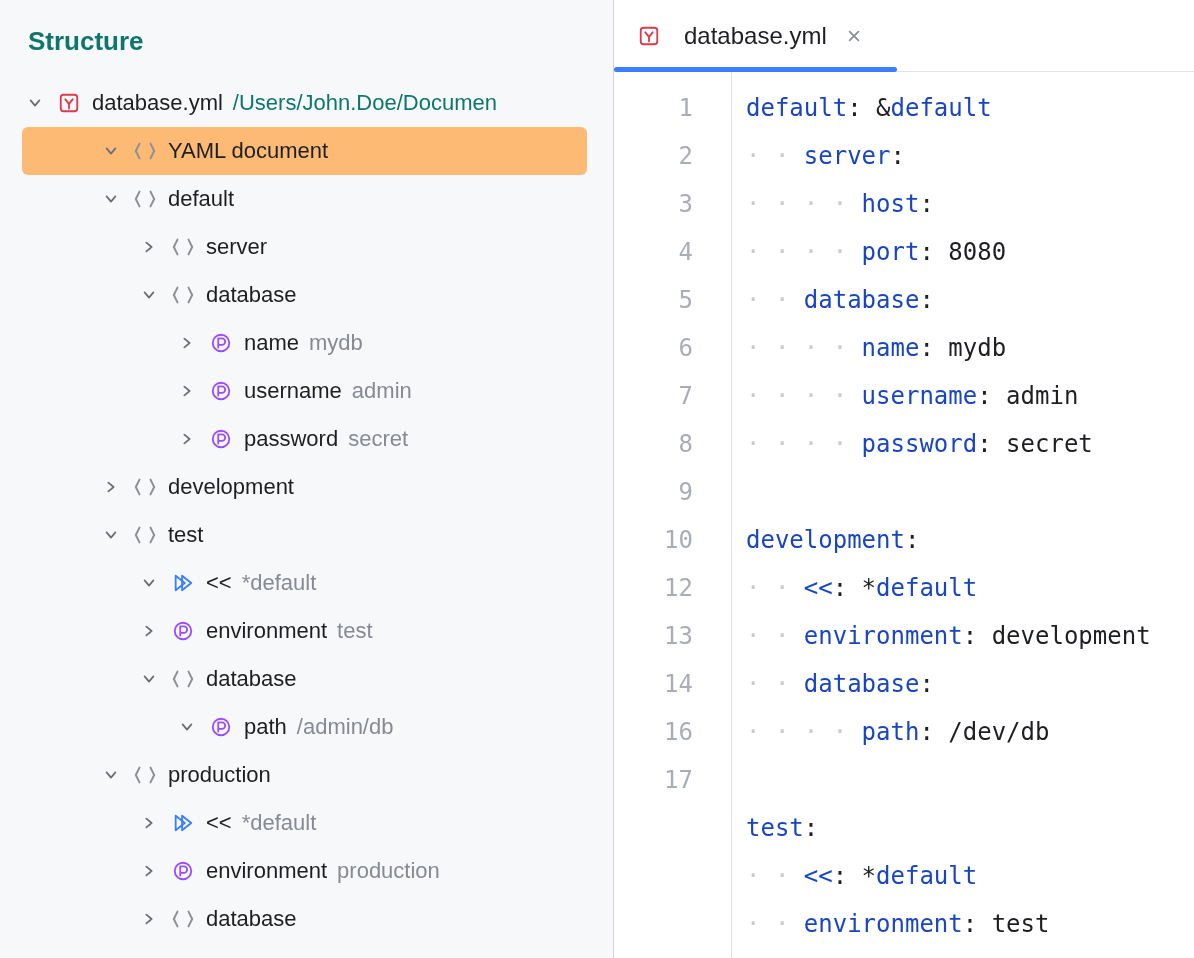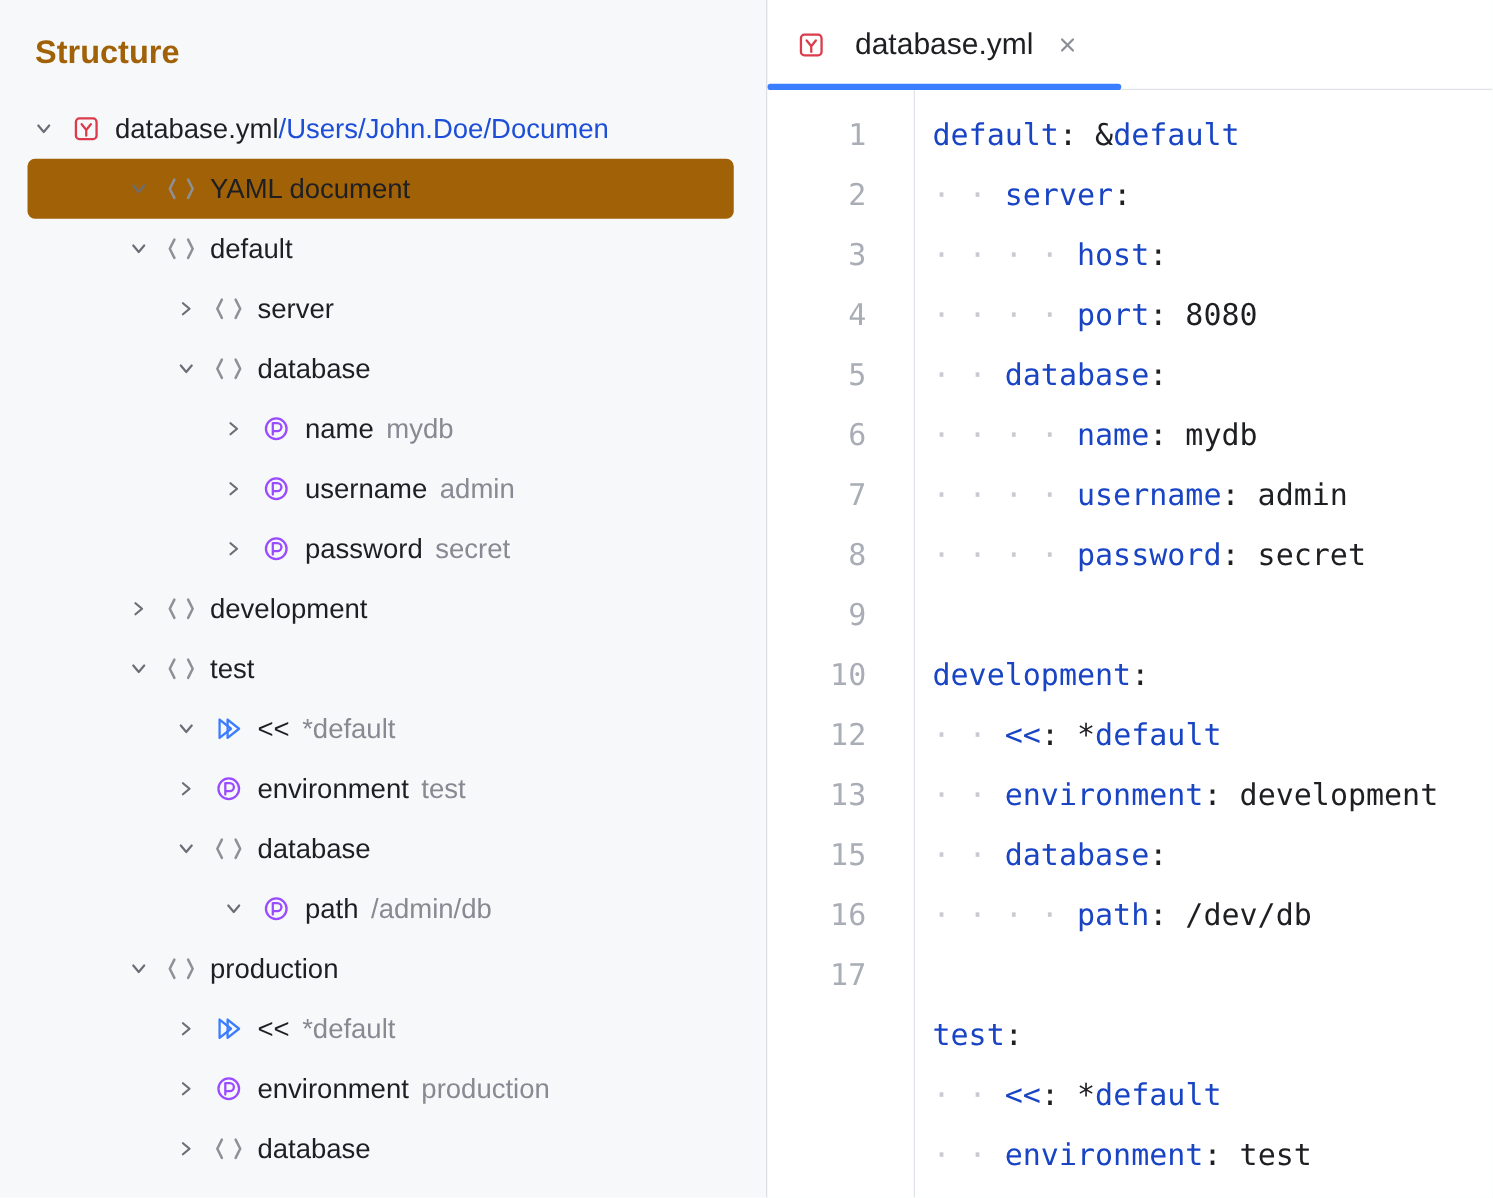--- a/index.html
+++ b/index.html
@@ -24,40 +24,40 @@
     background: #f7f8fa;
     border-right: 1px solid #d3d5db;
     display: flex;
     flex-direction: column;
     overflow: hidden;
   }
   .structure-title {
     font-weight: 700;
     font-size: 26px;
     padding: 26px 0 22px 28px;
-    color: #a16207;
+    color: #0f766e;
   }
 
   .tree {
     flex: 1;
     overflow: hidden;
     padding-right: 0;
   }
 
   .tree-row {
     display: flex;
     align-items: center;
     height: 48px;
     white-space: nowrap;
     padding-right: 8px;
     border-radius: 6px;
     cursor: default;
   }
   .tree-row.selected {
-    background: #a16207;
+    background: #fdba74;
     margin: 0 26px 0 22px;
   }
 
   .indent { display: inline-block; width: 38px; height: 100%; flex-shrink: 0; }
 
   .chevron {
     width: 26px; height: 26px;
     flex-shrink: 0;
     display: inline-flex; align-items: center; justify-content: center;
     margin-right: 8px;
@@ -67,21 +67,21 @@
 
   .node-icon {
     width: 26px; height: 26px;
     flex-shrink: 0;
     display: inline-flex; align-items: center; justify-content: center;
     margin-right: 10px;
   }
 
   .node-label { color: #1e1f22; }
   .node-value { color: #878a93; margin-left: 10px; }
-  .node-path  { color: #1d4ed8; }
+  .node-path  { color: #0f766e; margin-left: 10px; }
 
   
   .ic-yaml { color: #db3b4b; }
   .ic-tag  { color: #8d9096; }
   .ic-prop { color: #9a4dff; }
   .ic-alias{ color: #3b7dff; }
 
   
   .editor-panel {
     flex: 1;
@@ -488,21 +488,21 @@
           <div class="gutter-line">3</div>
           <div class="gutter-line">4</div>
           <div class="gutter-line">5</div>
           <div class="gutter-line">6</div>
           <div class="gutter-line">7</div>
           <div class="gutter-line">8</div>
           <div class="gutter-line">9</div>
           <div class="gutter-line">10</div>
           <div class="gutter-line">12</div>
           <div class="gutter-line">13</div>
-          <div class="gutter-line">15</div>
+          <div class="gutter-line">14</div>
           <div class="gutter-line">16</div>
           <div class="gutter-line">17</div>
         </div>
       <div class="code" id="code">
           <div class="code-line"><span class="key">default</span><span class="colon">: </span><span class="plain">&amp;</span><span class="anchor">default</span></div>
           <div class="code-line"><span class="ws-dot">· · </span><span class="key">server</span><span class="colon">:</span></div>
           <div class="code-line"><span class="ws-dot">· · · · </span><span class="key">host</span><span class="colon">: </span></div>
           <div class="code-line"><span class="ws-dot">· · · · </span><span class="key">port</span><span class="colon">: </span><span class="plain">8080</span></div>
           <div class="code-line"><span class="ws-dot">· · </span><span class="key">database</span><span class="colon">:</span></div>
           <div class="code-line"><span class="ws-dot">· · · · </span><span class="key">name</span><span class="colon">: </span><span class="plain">mydb</span></div>

